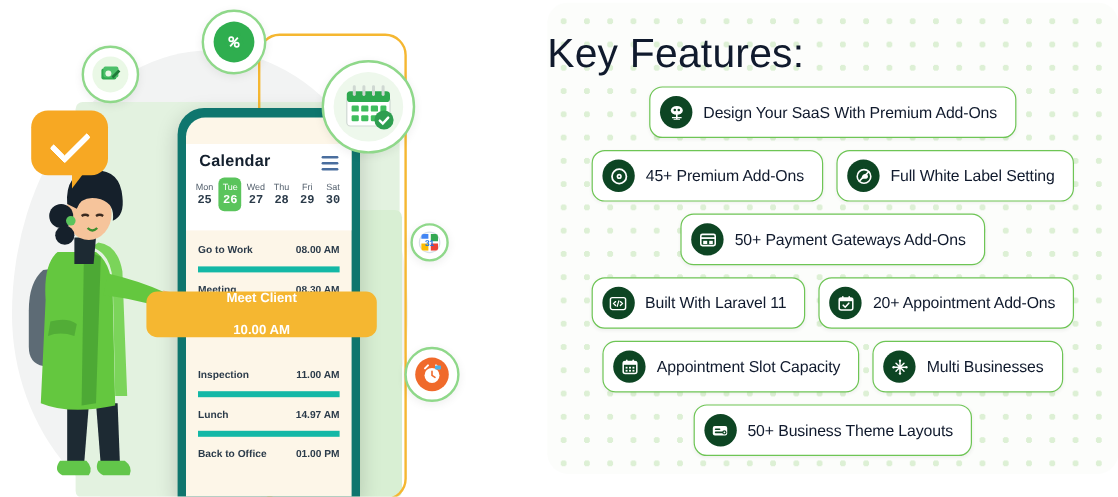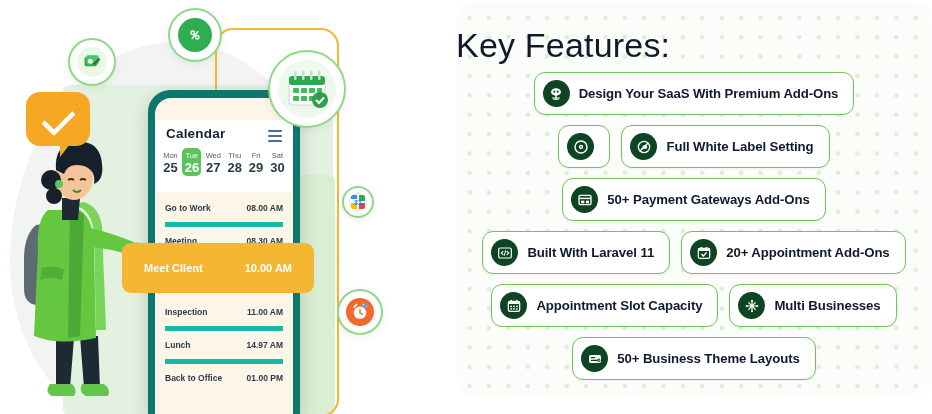--- a/index.html
+++ b/index.html
@@ -22,29 +22,29 @@
          box-shadow:0 6px 18px rgba(0,0,0,.18);}
   .phone-screen{position:absolute;left:7px;top:8px;width:138px;height:316px;background:#fdf6e8;border-radius:16px 16px 0 0;overflow:hidden;}
   .notch-dot{position:absolute;left:50%;top:9px;transform:translateX(-50%);width:9px;height:9px;border-radius:50%;background:#fff;border:2px solid #14202e;}
   .cal-head{position:absolute;left:0;top:22px;width:138px;height:72px;background:#ffffff;}
   .cal-title{position:absolute;left:11px;top:6px;font-size:13.5px;font-weight:bold;color:#14202e;letter-spacing:.2px;}
   .hamb{position:absolute;right:11px;top:10px;width:14px;height:10px;}
   .hamb i{display:block;height:2px;background:#4a6e9e;margin-bottom:3px;border-radius:1px;}
   .cal-days{position:absolute;left:6px;top:28px;width:126px;display:flex;justify-content:space-between;}
   .cday{width:19px;text-align:center;border-radius:5px;padding:2px 0;}
   .cday .dn{font-size:7.5px;color:#55616e;display:block;line-height:11px;}
-  .cday .dd{font-size:13px;color:#2b3b4a;display:block;line-height:13px;font-weight:bold;}
+  .cday .dd{font-size:10px;color:#2b3b4a;display:block;line-height:13px;font-weight:bold;font-family:Liberation Mono, monospace;}
   .cday.sel{background:#5ac45c;}
   .cday.sel .dn,.cday.sel .dd{color:#ffffff;}
   .sched{position:absolute;left:0;top:96px;width:138px;}
   .srow{position:relative;height:28px;margin:0 10px;border-bottom:5px solid #14b8a6;display:flex;align-items:center;justify-content:space-between;}
   .srow .st{font-size:8.5px;color:#2b3b4a;font-weight:bold;}
   .srow .sv{font-size:8.5px;color:#2b3b4a;font-weight:bold;}
   .srow.hl{border-bottom:none;}
-  .hl-bar{position:absolute;left:-27px;top:207px;width:192px;height:50px;background:#f5b731;border-radius:9px;display:flex;align-items:center;justify-content:space-between;padding:0 22px;box-sizing:border-box;}
+  .hl-bar{position:absolute;left:-27px;top:207px;width:192px;height:38px;background:#f5b731;border-radius:9px;display:flex;align-items:center;justify-content:space-between;padding:0 22px;box-sizing:border-box;flex-direction:column;}
   .hl-bar span{color:#ffffff;font-size:11px;font-weight:bold;}
 
   
   .person{position:absolute;left:18px;top:140px;width:130px;height:274px;}
   .bubble{position:absolute;left:26px;top:92px;width:64px;height:54px;background:#f7a823;border-radius:14px;}
   .bubble:after{content:"";position:absolute;left:34px;bottom:-11px;width:0;height:0;border-left:10px solid #f7a823;border-bottom:13px solid transparent;}
   .bubble .chk{position:absolute;left:17px;top:18px;width:26px;height:13px;border-left:5px solid #fff;border-bottom:5px solid #fff;transform:rotate(-45deg);border-radius:2px;}
 
   
   .badge{position:absolute;border-radius:50%;background:#ffffff;border:2px solid #8fd88a;display:flex;align-items:center;justify-content:center;box-shadow:0 2px 8px rgba(0,0,0,.07);}
@@ -60,21 +60,21 @@
     background-color:#fcfdfb;
     background-image:radial-gradient(#ddf0d5 2.4px, transparent 2.5px);
     background-size:19.4px 19.4px;background-position:4px 6px;overflow:hidden;}
   .panel-title{position:absolute;top:24px;left:0;width:100%;font-size:34px;font-weight:normal;color:#101a2d;letter-spacing:.2px;}
   .rows{position:absolute;top:70px;left:0;width:100%;}
   .row{display:flex;justify-content:center;gap:11px;margin-bottom:10px;}
   .pill{display:flex;align-items:center;gap:9px;background:#ffffff;border:1.6px solid #6ec555;border-radius:11px;
         padding:7px 15px 7px 8px;box-shadow:0 1px 3px rgba(0,0,0,.05);}
   .pill .ic{width:27px;height:27px;border-radius:50%;background:#0d4523;display:flex;align-items:center;justify-content:center;flex:0 0 auto;}
   .pill .ic svg{display:block;}
-  .pill .lb{font-size:13.2px;font-weight:bold;color:#101a2d;white-space:nowrap;letter-spacing:-.1px;}
+  .pill .lb{font-size:13.2px;font-weight:normal;color:#101a2d;white-space:nowrap;letter-spacing:-.1px;}
 </style>
 </head>
 <body>
 
 <div class="page">
 
   <div class="illus">
     <div class="grey-blob"></div>
     <div class="green-panel"></div>
     <div class="green-panel2"></div>
@@ -282,20 +282,21 @@
 
       <div class="row">
         <div class="pill">
           <span class="ic">
             <svg width="16" height="16" viewBox="0 0 24 24">
               <circle cx="12" cy="12" r="9" fill="none" stroke="#fff" stroke-width="2.2"></circle>
               <circle cx="12" cy="12" r="3.2" fill="#fff"></circle>
               <circle cx="12" cy="12" r="1.2" fill="#0d4523"></circle>
             </svg>
           </span>
+          <span class="lb">45+ Premium Add-Ons</span>
         </div>
         <div class="pill">
           <span class="ic">
             <svg width="16" height="16" viewBox="0 0 24 24">
               <circle cx="12" cy="12" r="8.5" fill="none" stroke="#fff" stroke-width="2"></circle>
               <path d="M9 15 q0 -6 5 -6 q3 0 3 3 q0 3 -4 3 z" fill="#fff"></path>
               <path d="M5.5 18.5 L18.5 5.5" stroke="#fff" stroke-width="2"></path>
             </svg>
           </span>
           <span class="lb">Full White Label Setting</span>

